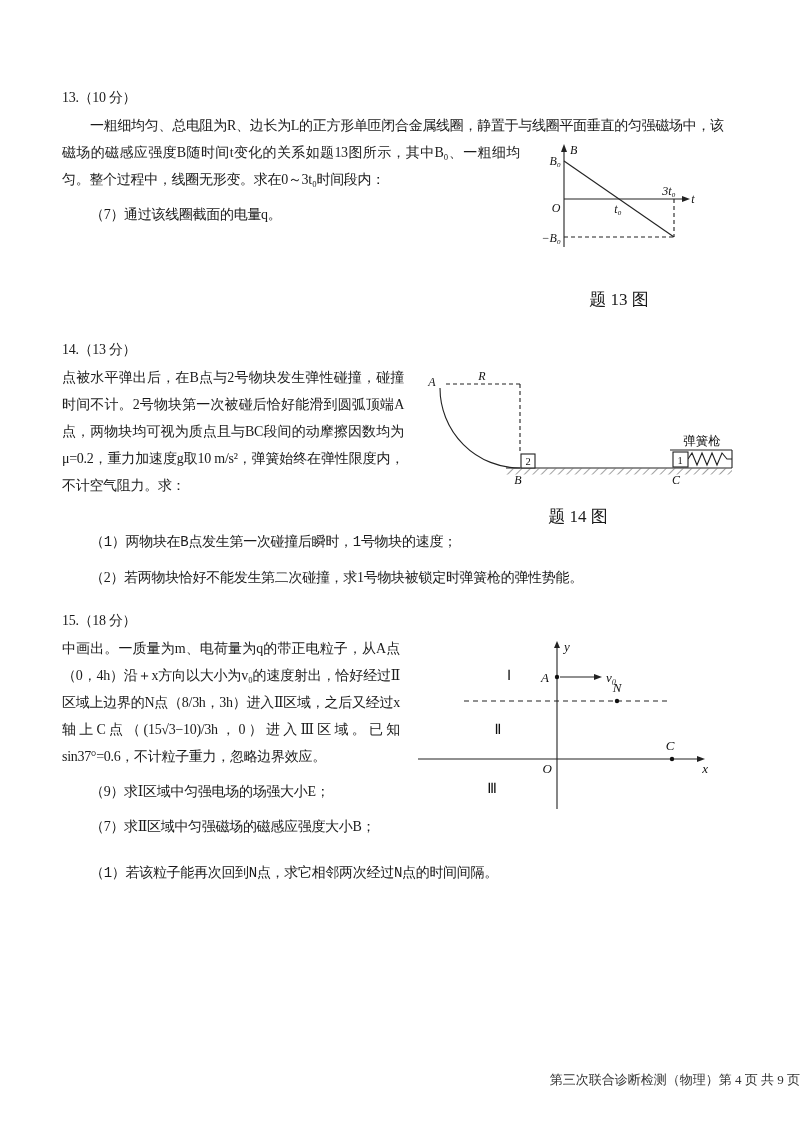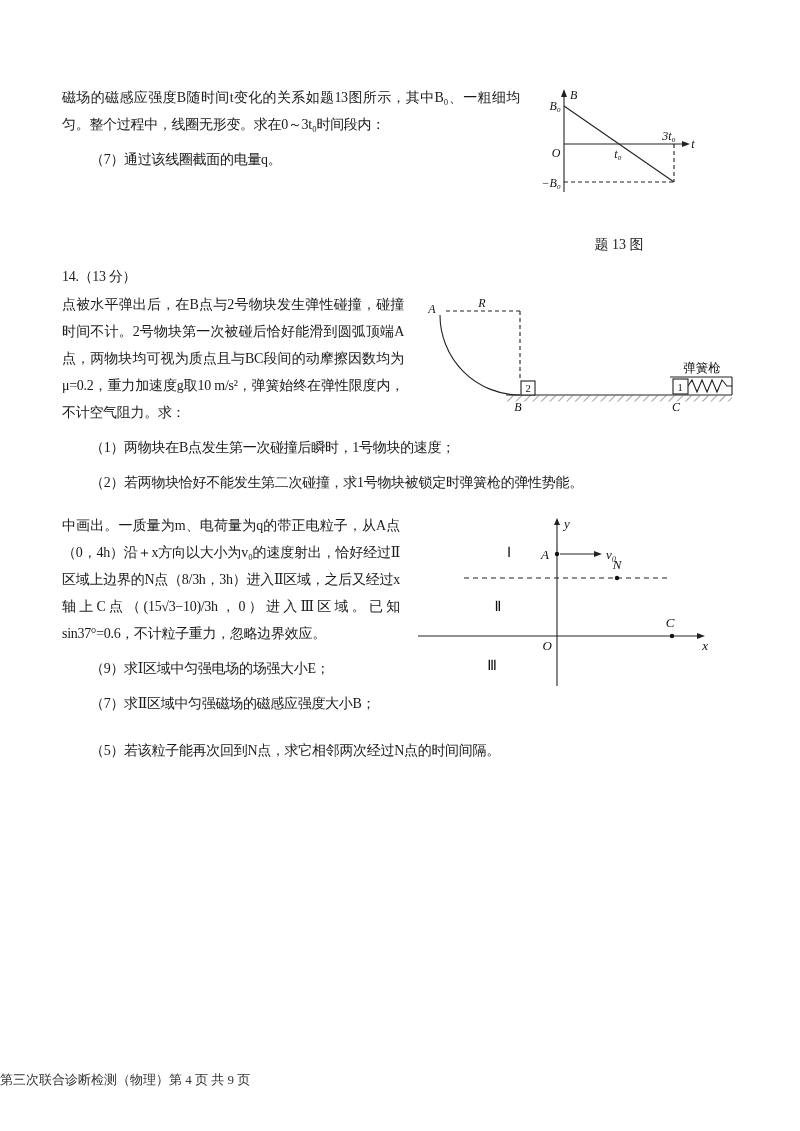--- a/index.html
+++ b/index.html
@@ -13,40 +13,42 @@
     font-size:14px; line-height:27px; letter-spacing:-0.3px;
     color:#1a1a1a;
     padding:84px 62px 0 62px;
     overflow:hidden;
   }
   .prob::after { content:""; display:block; clear:both; }
   .head { margin-bottom:1px; }
   .body { text-align:justify; }
   .indent { text-indent:2em; }
   .item { text-indent:2em; margin-top:8px; text-align:justify; }
-  .clear { clear:right; }
-  #sec14 { margin-top:4px; }
+  .clear { clear:right;font-family:Liberation Mono, monospace; }
+  #sec14 { margin-top:22px; }
   #sec15 { margin-top:16px; }
   figure.fig { float:right; text-align:center; }
   .fig13 { width:170px; margin:0 34px 4px 14px; }
   .fig14 { width:320px; margin:4px 0 2px 14px; }
   .fig15 { width:300px; margin:2px 26px 2px 12px; }
-  figcaption { font-size:14px; letter-spacing:0; margin-top:2px; line-height:20px; }
+  figcaption { font-size:17px; letter-spacing:0; margin-top:2px; line-height:20px; }
   svg text { letter-spacing:0; }
   .footer {
     position:absolute; left:0; right:0; top:1066px;
-    text-align:left; font-size:13px; letter-spacing:0; color:#333;
+    text-align:right; font-size:13px; letter-spacing:0; color:#333;
   }
 </style>
 </head>
 <body>
 
 <div class="page">
 
   <section class="prob" id="sec13">
+    <p class="head">13.（10 分）</p>
+    <p class="body indent">一粗细均匀、总电阻为R、边长为L的正方形单匝闭合金属线圈，静置于与线圈平面垂直的匀强磁场中，该</p>
     <div>
       <figure class="fig fig13">
         <svg viewBox="0 0 170 140" width="170" height="140">
           <g stroke="#222" stroke-width="1.1" fill="none">
             <line x1="30" y1="108" x2="30" y2="9"></line>
             <line x1="30" y1="60" x2="150" y2="60"></line>
             <line x1="30" y1="22" x2="140" y2="98"></line>
             <line x1="30" y1="98" x2="140" y2="98" stroke-dasharray="4 3"></line>
             <line x1="140" y1="60" x2="140" y2="98" stroke-dasharray="4 3"></line>
           </g>
@@ -96,28 +98,30 @@
           <g fill="#111" font-family="'Liberation Serif',serif">
             <text x="14" y="18" font-size="12" font-style="italic" text-anchor="middle">A</text>
             <text x="64" y="12" font-size="12" font-style="italic" text-anchor="middle">R</text>
             <text x="110" y="97" font-size="10.5" text-anchor="middle">2</text>
             <text x="262" y="96" font-size="10.5" text-anchor="middle">1</text>
             <text x="100" y="116" font-size="12" font-style="italic" text-anchor="middle">B</text>
             <text x="258" y="116" font-size="12" font-style="italic" text-anchor="middle">C</text>
             <text x="284" y="77" font-size="12.5" text-anchor="middle">弹簧枪</text>
           </g>
         </svg>
+        <figcaption>题 14 图</figcaption>
       </figure>
       <p class="body">点被水平弹出后，在B点与2号物块发生弹性碰撞，碰撞时间不计。2号物块第一次被碰后恰好能滑到圆弧顶端A点，两物块均可视为质点且与BC段间的动摩擦因数均为μ=0.2，重力加速度g取10 m/s²，弹簧始终在弹性限度内，不计空气阻力。求：</p>
     </div>
     <p class="item clear">（1）两物块在B点发生第一次碰撞后瞬时，1号物块的速度；</p>
     <p class="item">（2）若两物块恰好不能发生第二次碰撞，求1号物块被锁定时弹簧枪的弹性势能。</p>
   </section>
 
   <section class="prob" id="sec15">
+    <p class="head">15.（18 分）</p>
     <div>
       <figure class="fig fig15">
         <svg viewBox="0 0 300 212" width="300" height="212">
           <g stroke="#222" stroke-width="1.1" fill="none">
             <line x1="145" y1="172" x2="145" y2="8"></line>
             <line x1="6" y1="122" x2="288" y2="122"></line>
             <line x1="52" y1="64" x2="256" y2="64" stroke-dasharray="5 4"></line>
             <line x1="148" y1="40" x2="183" y2="40"></line>
           </g>
           <polygon points="145,4 142,11 148,11" fill="#222"></polygon>
@@ -137,17 +141,17 @@
             <text x="97" y="43" font-size="14" text-anchor="middle">Ⅰ</text>
             <text x="86" y="97" font-size="14" text-anchor="middle">Ⅱ</text>
             <text x="80" y="156" font-size="14" text-anchor="middle">Ⅲ</text>
           </g>
         </svg>
       </figure>
       <p class="body">中画出。一质量为m、电荷量为q的带正电粒子，从A点（0，4h）沿＋x方向以大小为v₀的速度射出，恰好经过Ⅱ区域上边界的N点（8/3h，3h）进入Ⅱ区域，之后又经过x轴上C点（(15√3−10)/3h，0）进入Ⅲ区域。已知sin37°=0.6，不计粒子重力，忽略边界效应。</p>
       <p class="item">（9）求Ⅰ区域中匀强电场的场强大小E；</p>
       <p class="item">（7）求Ⅱ区域中匀强磁场的磁感应强度大小B；</p>
     </div>
-    <p class="item clear">（5）若该粒子能再次回到N点，求它相邻两次经过N点的时间间隔。</p>
+    <p class="item clear">（1）若该粒子能再次回到N点，求它相邻两次经过N点的时间间隔。</p>
   </section>
 
   <div class="footer">第三次联合诊断检测（物理）第 4 页 共 9 页</div>
 </div>
 
 </body></html>

